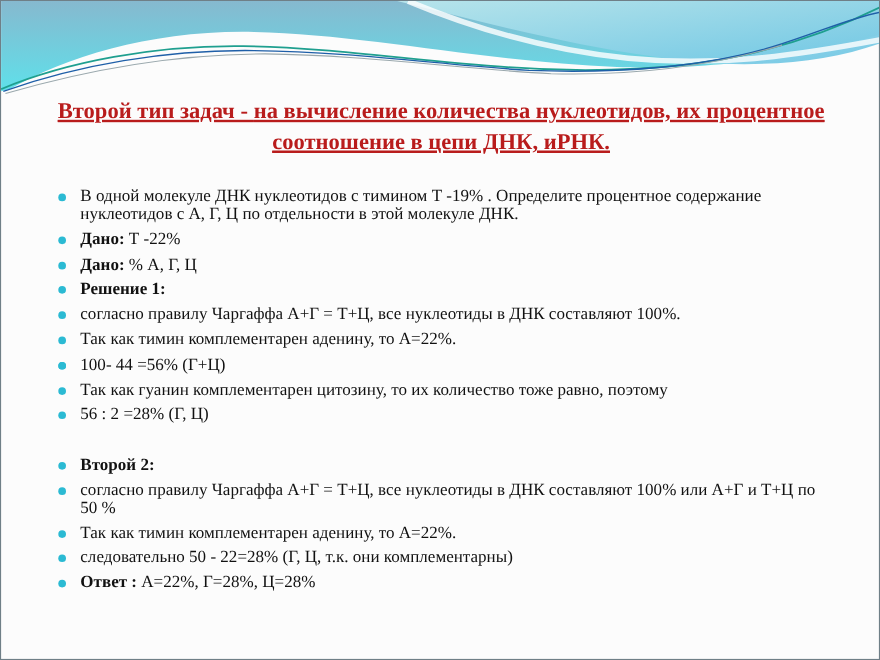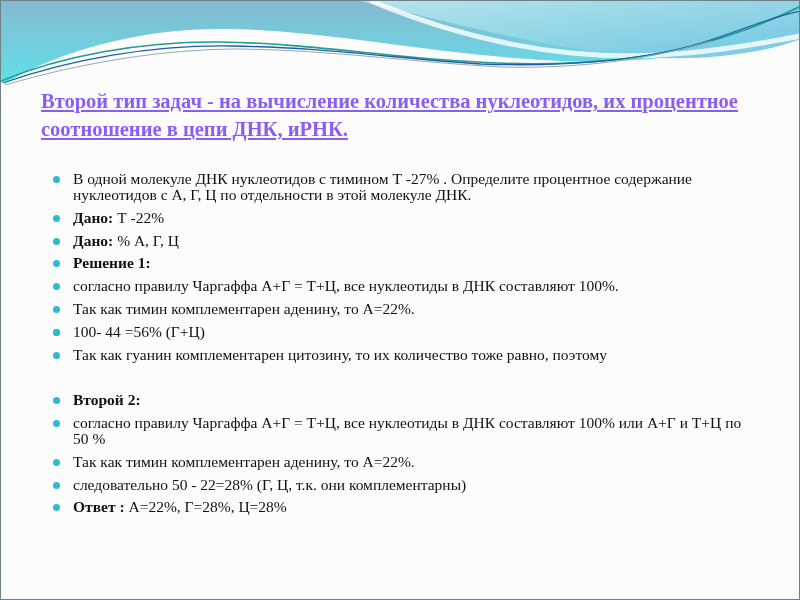--- a/index.html
+++ b/index.html
@@ -25,21 +25,22 @@
     .decor {
       position: absolute;
       left: 0; top: 0;
       width: 800px; height: 90px;
     }
     .title {
       position: absolute;
       left: 40px;
       top: 86px;
       width: 720px;
-      color: #8b5cf6;
+      text-align: center;
+      color: #b91c1c;
       font-weight: bold;
       font-size: 20.5px;
       line-height: 28px;
       text-decoration: underline;
       text-underline-offset: 2px;
       text-decoration-thickness: 1.5px;
     }
     .title .part { text-decoration: underline; }
     .content {
       position: absolute;
@@ -95,29 +96,30 @@
     <path d="M0,80 C60,55 140,40 220,41 C300,42 380,55 460,60 C540,66 620,62 680,48 C730,36 770,20 800,5" fill="none" stroke="#1f9f8f" stroke-width="1.6"></path>
     <path d="M2,82 C70,58 150,44 230,45 C320,46 400,58 480,63 C560,66 640,60 700,42 C745,28 775,14 800,10" fill="none" stroke="#1f5fa8" stroke-width="1.3"></path>
     <path d="M4,84 C80,62 160,48 240,48 C330,49 420,62 500,66 C580,68 650,58 710,40" fill="none" stroke="#9aa8ad" stroke-width="1"></path>
   </svg>
 
   <div class="title">
     <span class="part">Второй тип задач - </span><span class="part">на вычисление количества нуклеотидов, их процентное соотношение  в цепи ДНК, иРНК.</span>
   </div>
 
   <ul class="content">
-    <li><span class="bullet"></span><b></b><span>В одной молекуле ДНК нуклеотидов с тимином  Т -27% . Определите  процентное содержание нуклеотидов с А, Г, Ц по отдельности  в этой молекуле ДНК.</span></li>
+    <li><span class="bullet"></span><b></b><span>В одной молекуле ДНК нуклеотидов с тимином  Т -19% . Определите  процентное содержание нуклеотидов с А, Г, Ц по отдельности  в этой молекуле ДНК.</span></li>
     <li><span class="bullet"></span><b>Дано: </b><span>Т -22%</span></li>
     <li><span class="bullet"></span><b>Дано: </b><span>% А, Г, Ц</span></li>
     <li><span class="bullet"></span><b>Решение 1:</b><span></span></li>
     <li><span class="bullet"></span><b></b><span>согласно правилу Чаргаффа  А+Г = Т+Ц, все нуклеотиды в ДНК составляют 100%.</span></li>
     <li><span class="bullet"></span><b></b><span>Так как  тимин  комплементарен  аденину, то А=22%.</span></li>
     <li><span class="bullet"></span><b></b></li>
     <li><span class="bullet"></span><b></b><span>100- 44 =56% (Г+Ц)</span></li>
     <li><span class="bullet"></span><b></b><span>Так как гуанин  комплементарен цитозину, то их количество тоже равно, поэтому</span></li>
+    <li><span class="bullet"></span><b></b><span> 56 : 2 =28% (Г, Ц)</span></li>
     <li class="gap"></li>
     <li><span class="bullet"></span><b>Второй 2:</b><span></span></li>
     <li><span class="bullet"></span><b></b><span>согласно правилу Чаргаффа  А+Г = Т+Ц, все нуклеотиды в ДНК составляют 100% или А+Г и Т+Ц по 50 %</span></li>
     <li><span class="bullet"></span><b></b><span>Так как  тимин  комплементарен  аденину, то А=22%.</span></li>
     <li><span class="bullet"></span><b></b><span> следовательно 50 - 22=28% (Г, Ц, т.к. они комплементарны)</span></li>
     <li><span class="bullet"></span><b>Ответ : </b><span>А=22%, Г=28%, Ц=28%</span></li>
   </ul>
 
 </div>
 

